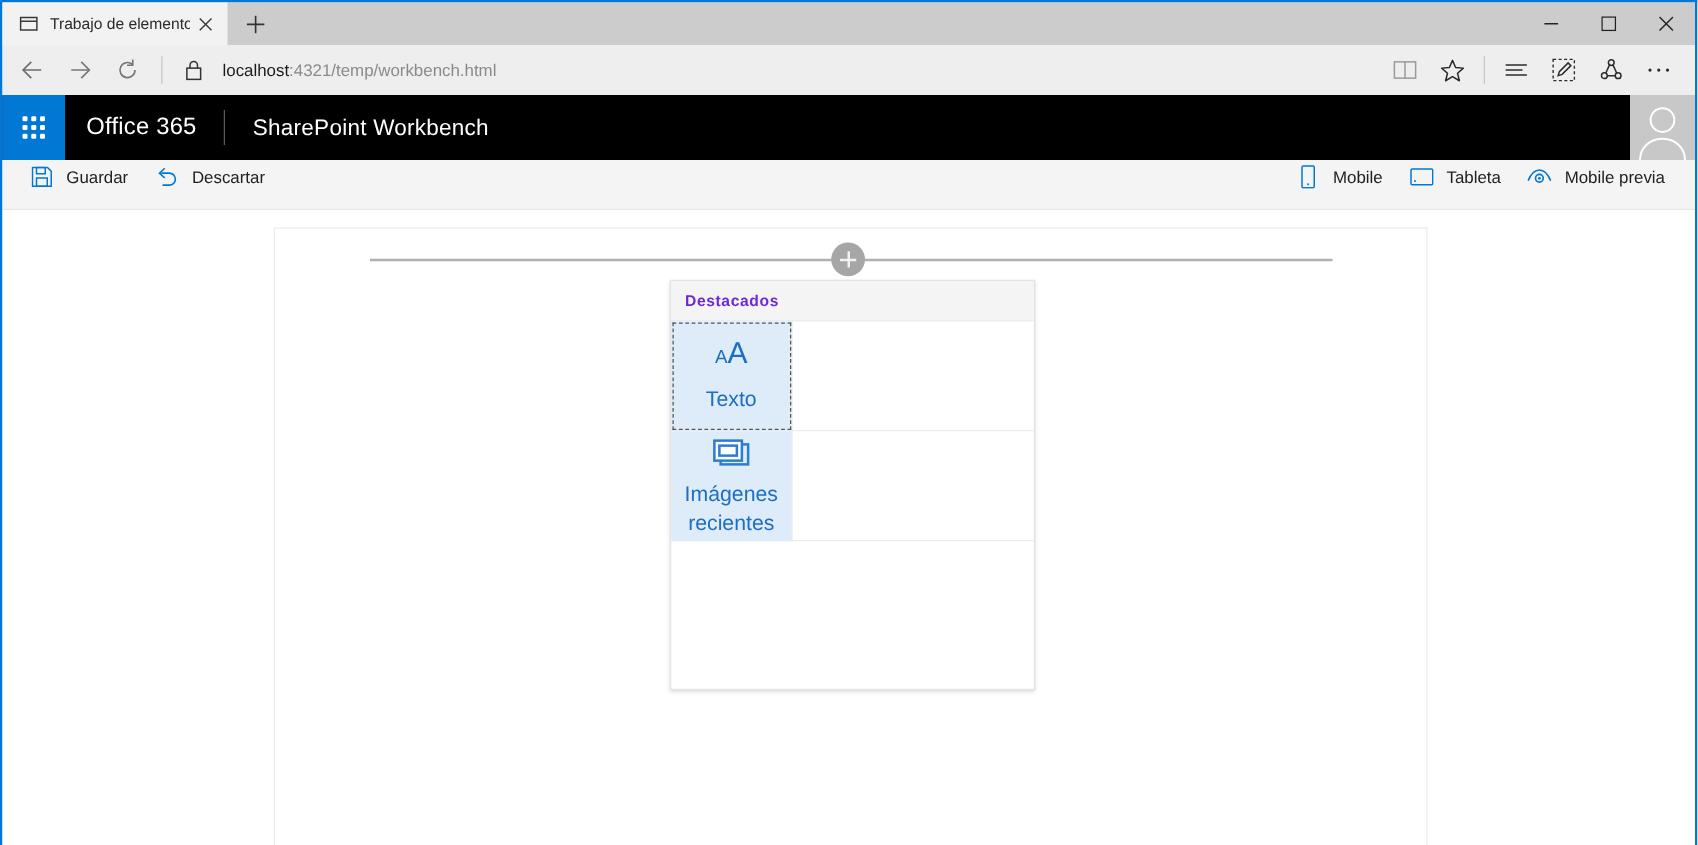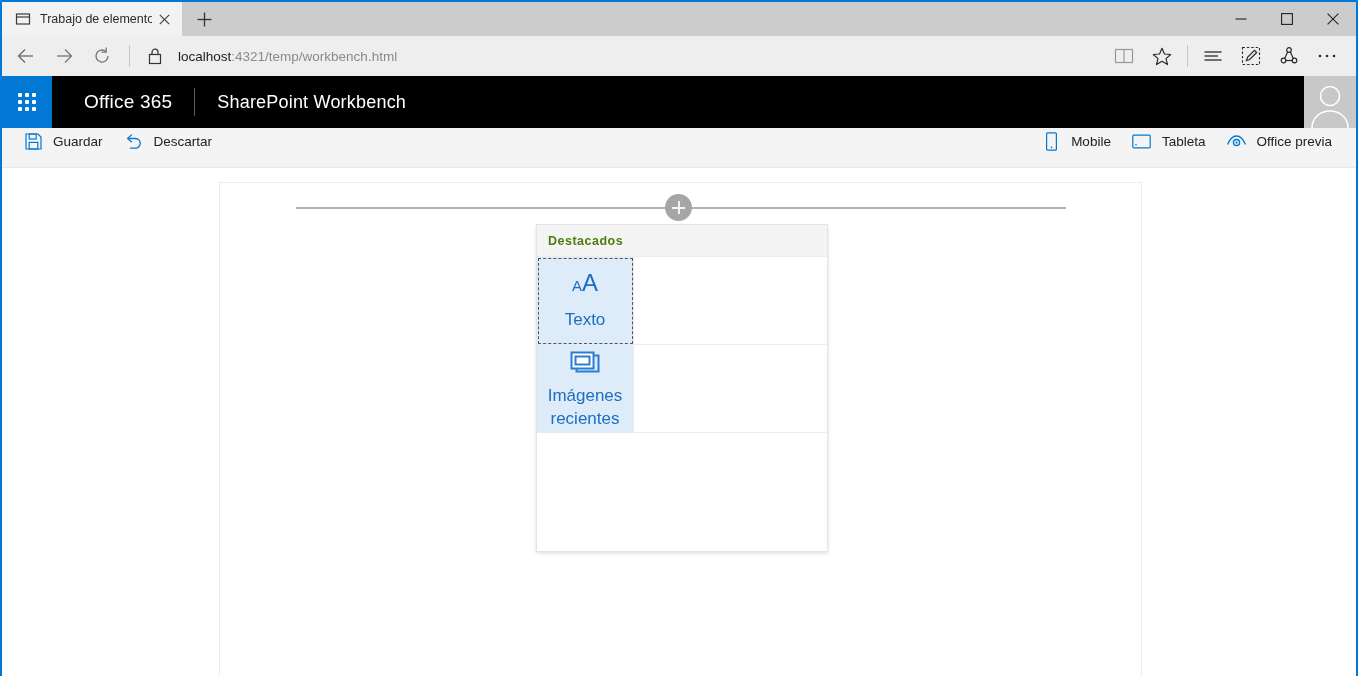--- a/index.html
+++ b/index.html
@@ -97,21 +97,21 @@
     display: flex; align-items: center; justify-content: center;
     flex: 0 0 50px;
   }
   .waffle-grid {
     display: grid; grid-template-columns: repeat(3, 4px);
     grid-template-rows: repeat(3, 4px); gap: 3px;
   }
   .waffle-grid i { background: #ffffff; border-radius: 1px; display: block; width: 4px; height: 4px; }
   .suite-brand {
     color: #ffffff; font-size: 19px; font-weight: 400;
-    padding-left: 32px; letter-spacing: .2px;
+    padding-left: 17px; letter-spacing: .2px;
   }
   .suite-div { width: 1px; height: 28px; background: #5a5a5a; margin: 0 22px; }
   .suite-app {
     color: #ffffff; font-size: 18px; font-weight: 400; letter-spacing: .2px;
   }
   .avatar-wrap {
     position: absolute; right: 0; top: 0;
     width: 52px; height: 52px; background: #c8c8c8;
     display: flex; align-items: flex-end; justify-content: center;
     overflow: hidden;
@@ -172,21 +172,21 @@
     background: #ffffff;
     border: 1px solid #e4e4e4;
     box-shadow: 0 1.6px 3.6px rgba(0,0,0,.13), 0 .3px .9px rgba(0,0,0,.10);
   }
   .picker-header {
     height: 32px; background: #f4f4f4;
     border-bottom: 1px solid #ececec;
     display: flex; align-items: center; padding-left: 11px;
   }
   .picker-header-title {
-    font-size: 12.5px; color: #4d7c0f; font-weight: 600; letter-spacing: .5px;
+    font-size: 12.5px; color: #6d28d9; font-weight: 600; letter-spacing: .5px;
   }
   .picker-grid { position: relative; }
   .pk-row {
     display: flex; border-bottom: 1px solid #ededed; height: 88px;
   }
   .pk-cell {
     width: 97px; flex: 0 0 97px; height: 88px;
     display: flex; flex-direction: column;
     align-items: center; justify-content: center;
     border-right: 1px solid #ededed;
@@ -396,21 +396,21 @@
       <span class="cmd-label">Tableta</span>
     </div>
     <div class="cmd">
       <span class="cmd-ico">
         <svg width="21" height="15" viewBox="0 0 21 15">
           <path d="M1.5 10.5C4 4.5 7 2 10.5 2S17 4.5 19.5 10.5" fill="none" stroke="#0078d4" stroke-width="1.3"></path>
           <circle cx="10.5" cy="8.6" r="3.1" fill="none" stroke="#0078d4" stroke-width="1.3"></circle>
           <circle cx="10.5" cy="8.6" r="1.1" fill="#0078d4"></circle>
         </svg>
       </span>
-      <span class="cmd-label">Office previa</span>
+      <span class="cmd-label">Mobile previa</span>
     </div>
   </div>
 
   <div class="workbench">
     <div class="canvas">
 
       <div class="addrow"></div>
       <div class="addbtn">
         <span class="addbtn-plus"></span>
       </div>

